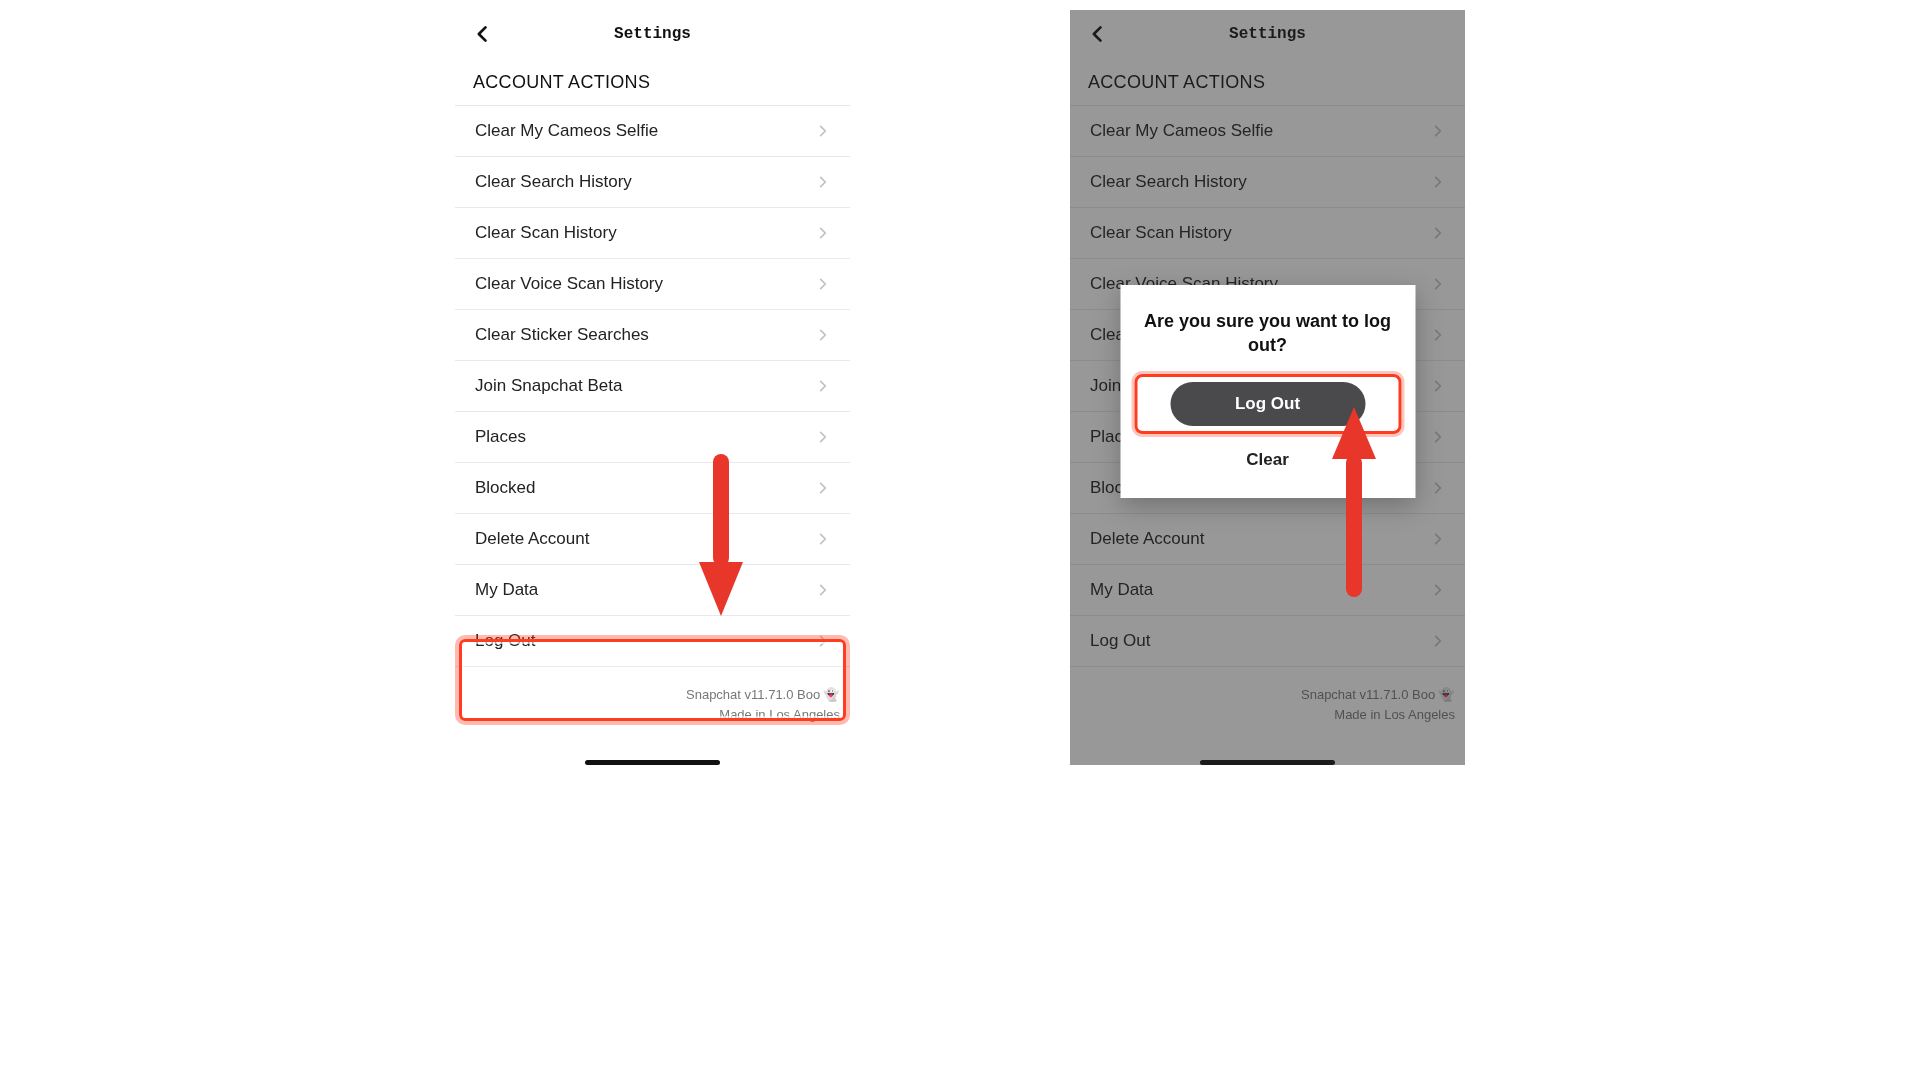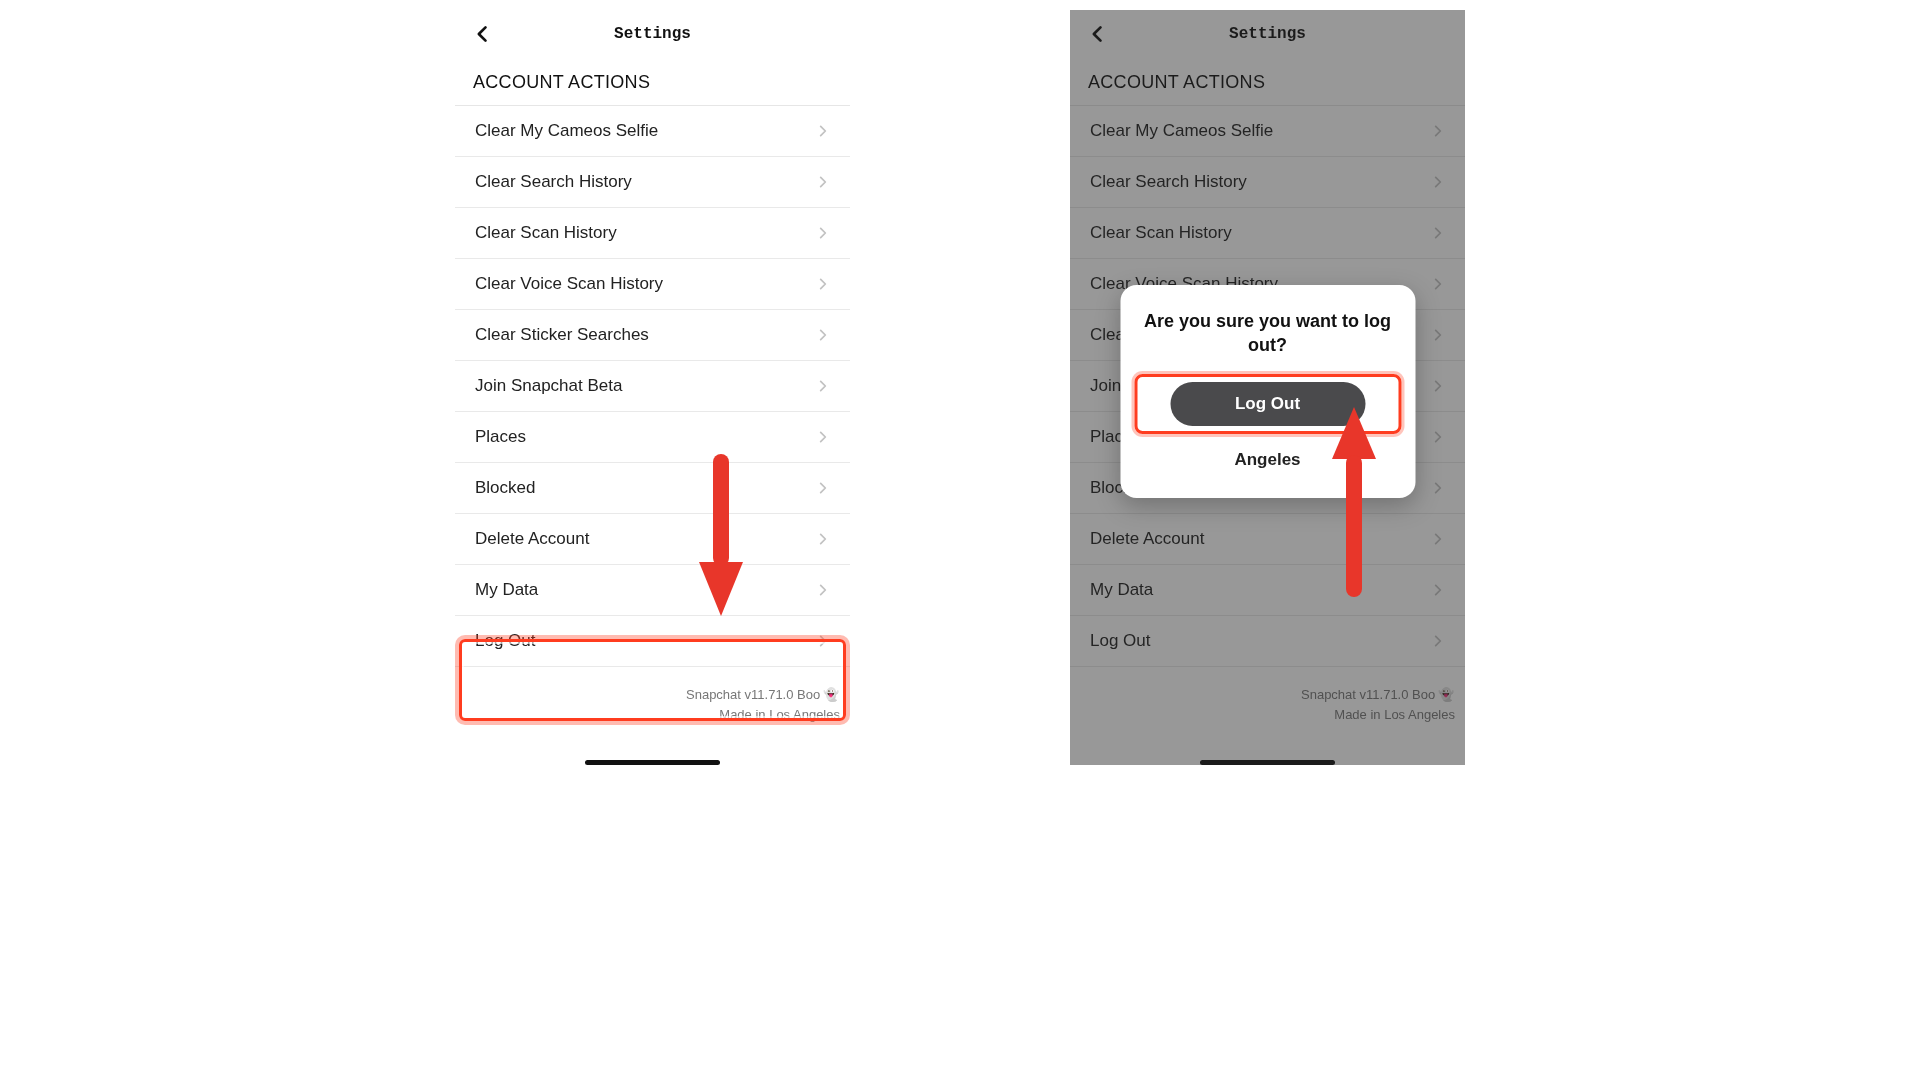--- a/index.html
+++ b/index.html
@@ -106,21 +106,21 @@
   }
 
   
   .modal {
     position: absolute;
     left: 50%;
     top: 275px;
     transform: translateX(-50%);
     width: 295px;
     background: #fff;
-    border-radius: 16px;
+    border-radius: 0;
     padding: 24px 18px 20px 18px;
     box-shadow: 0 8px 24px rgba(0,0,0,0.25);
   }
   .modal-title {
     text-align: center;
     font-weight: 600;
     font-size: 18px;
     color: #111;
     line-height: 1.35;
     margin-bottom: 20px;
@@ -360,21 +360,21 @@
     <div class="home-indicator"></div>
 
     <div class="dim-overlay"></div>
 
     <div class="modal">
       <div class="modal-title">Are you sure you want to log out?</div>
       <div class="modal-btn-wrap">
         <div class="modal-btn-hl"></div>
         <button class="modal-logout">Log Out</button>
       </div>
-      <button class="modal-cancel">Angeles</button>
+      <button class="modal-cancel">Clear</button>
     </div>
   </div>
 
   <div class="arrow" style="left:258px; top:395px;">
     <svg width="52" height="200" viewBox="0 0 52 200">
       <polygon points="4,54 48,54 26,2" fill="#e8362a"></polygon>
       <rect x="18" y="50" width="16" height="142" rx="8" fill="#e8362a"></rect>
     </svg>
   </div>
 </div>

